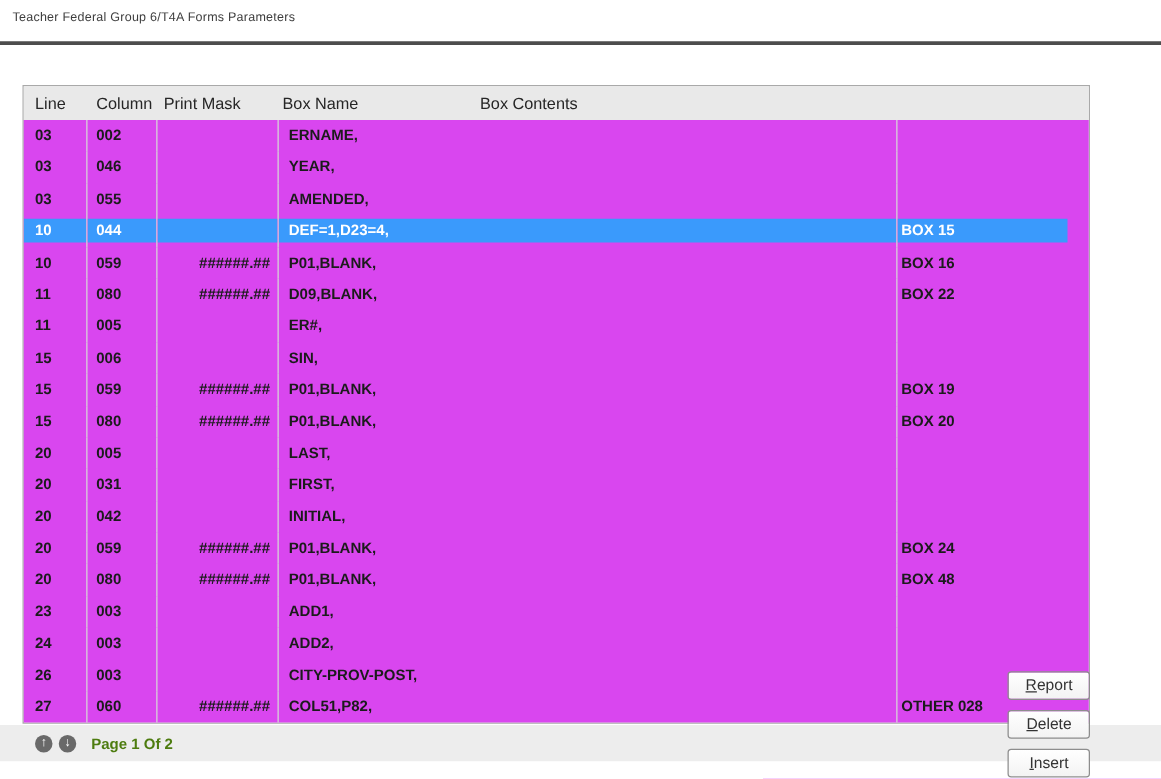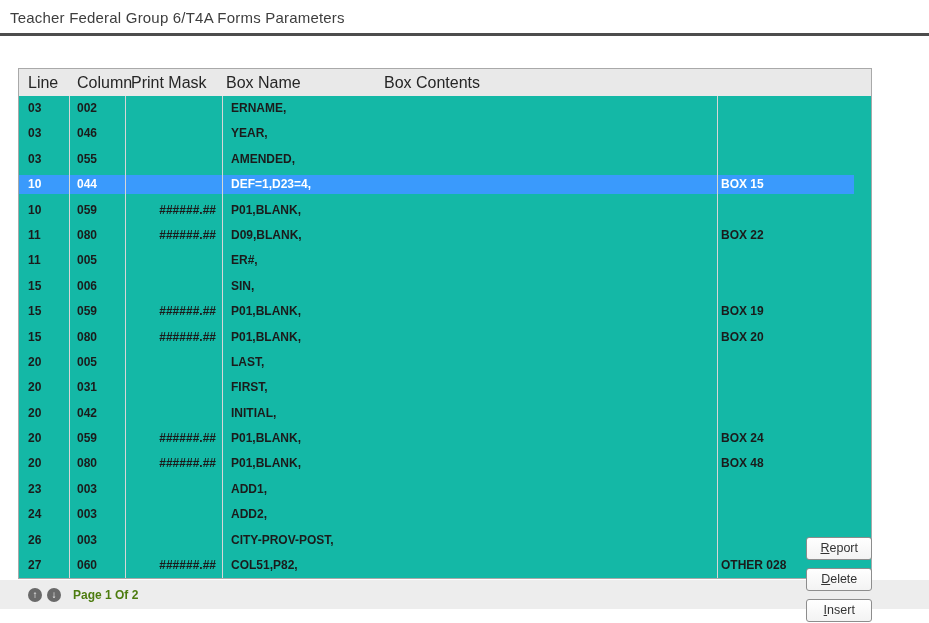--- a/index.html
+++ b/index.html
@@ -2,34 +2,34 @@
 <html><head>
 <meta charset="utf-8">
 <style>
   html,body{margin:0;padding:0;}
   body{
     width:929px;height:623px;position:relative;overflow:hidden;
     background:#ffffff;
     font-family:"Liberation Sans","DejaVu Sans",sans-serif;
     -webkit-font-smoothing:antialiased;
   }
-  .titlebar{position:absolute;left:10px;top:9px;font-size:15px;color:#3e3e3e;letter-spacing:.2px;}
+  .titlebar{position:absolute;left:10px;top:9px;font-size:10px;color:#3e3e3e;letter-spacing:.2px;}
   .title-rule{position:absolute;left:0;top:33px;width:929px;height:3px;background:#4d4d4d;}
 
   
   .panel{position:absolute;left:18px;top:68px;width:854px;border:1px solid #a9a9a9;background:#fff;box-sizing:border-box;}
-  .thead{display:flex;height:27px;background:#e9e9e9;font-size:16px;color:#262626;}
+  .thead{display:flex;height:27px;background:#e9e9e9;font-size:13px;color:#262626;}
   .hcell{box-sizing:border-box;line-height:27px;white-space:nowrap;}
   .h1{width:51px;padding-left:9px;}
   .h2{width:56px;padding-left:7px;}
   .h3{width:97px;padding-left:5px;}
   .h4{width:495px;padding-left:8px;}
   .h5{width:153px;padding-left:3px;}
 
-  .tbody{background:#14b8a6;}
+  .tbody{background:#d946ef;}
   .row{display:flex;height:25.4px;font-size:12px;font-weight:700;color:#1b1b1b;cursor:default;}
   .cell{box-sizing:border-box;border-right:1px solid #d6d6d6;padding-top:3px;overflow:hidden;}
   .c1{width:51px;}
   .c2{width:56px;}
   .c3{width:97px;}
   .c4{width:495px;}
   .c5{width:152px;border-right:none;}
   .cv{display:block;height:19px;line-height:19px;white-space:nowrap;}
   .c1 .cv{padding-left:9px;}
   .c2 .cv{padding-left:7px;}
@@ -143,20 +143,23 @@
         </div>
         <div class="cell c2">
           <span class="cv">059</span>
         </div>
         <div class="cell c3">
           <span class="cv">######.##</span>
         </div>
         <div class="cell c4">
           <span class="cv">P01,BLANK,</span>
         </div>
+        <div class="cell c5">
+          <span class="cv">BOX 16</span>
+        </div>
       </div>
       <div class="row">
         <div class="cell c1">
           <span class="cv">11</span>
         </div>
         <div class="cell c2">
           <span class="cv">080</span>
         </div>
         <div class="cell c3">
           <span class="cv">######.##</span>

